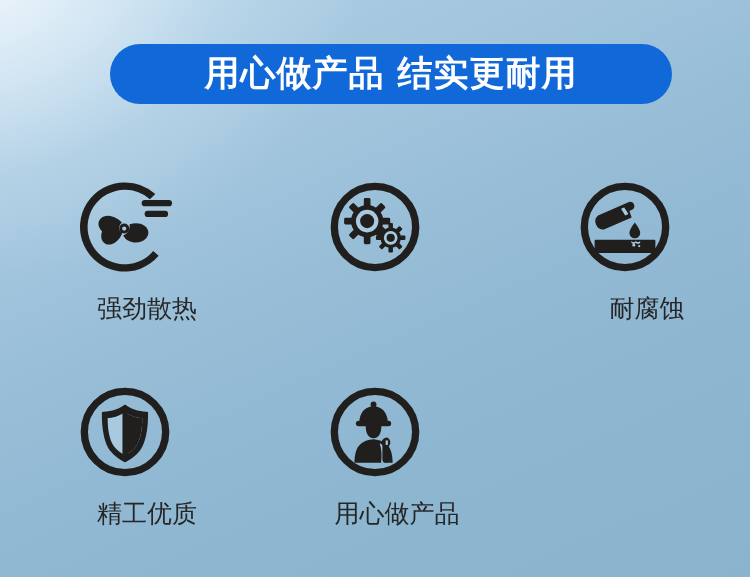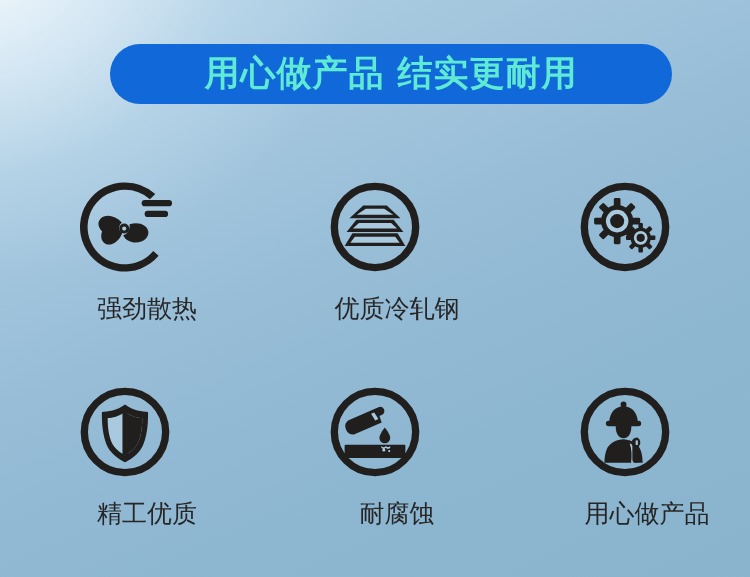--- a/index.html
+++ b/index.html
@@ -39,21 +39,21 @@
     width: 562px;
     height: 60px;
     border-radius: 30px;
     background: #1168d8;
     display: flex;
     align-items: center;
     justify-content: center;
     box-sizing: border-box;
   }
   #banner-text {
-    color: #5eead4;
+    color: #ffffff;
     font-size: 35px;
     font-weight: bold;
     letter-spacing: 1px;
     line-height: 1;
     white-space: nowrap;
     font-family: "DejaVu Sans", "Liberation Sans", sans-serif;
     transform: translateY(-1px);
   }
   
   #features {
@@ -134,39 +134,20 @@
             <circle cx="49.2" cy="51.6" r="2.1" fill="#a9cade"></circle>
 
             <rect x="67" y="22.5" width="31" height="6.4" rx="3.2"></rect>
             <rect x="70" y="33.5" width="24" height="6.4" rx="3.2"></rect>
           </g>
         </svg>
       </span>
       <span class="feature-label">强劲散热</span>
     </div>
 
-    <div class="feature">
-      <span class="feature-icon">
-        <svg viewBox="0 0 100 100" width="98" height="98">
-          <g fill="#211f1e">
-            <circle cx="50" cy="50" r="41.5" fill="none" stroke="#211f1e" stroke-width="7.5"></circle>
-
-            <path d="M38 28 H62 L76 41 H24 Z"></path>
-            <path d="M40.6 31.4 H59.4 L68.6 37.6 H31.4 Z" fill="#a9cade"></path>
-
-            <path d="M31 42.5 H69 L79 55 H21 Z"></path>
-            <path d="M33.6 46 H66.4 L72.6 51.5 H27.4 Z" fill="#a9cade"></path>
-
-            <path d="M27 56.5 H73 L81 69.5 H19 Z"></path>
-            <path d="M29.4 60 H70.6 L75.2 66 H24.8 Z" fill="#a9cade"></path>
-          </g>
-        </svg>
-      </span>
-      <span class="feature-label">优质冷轧钢</span>
-    </div>
 
     <div class="feature">
       <span class="feature-icon">
         <svg viewBox="0 0 100 100" width="98" height="98">
           <g fill="#211f1e">
             <circle cx="50" cy="50" r="41.5" fill="none" stroke="#211f1e" stroke-width="7.5"></circle>
 
             <g transform="translate(42,44)">
               <g>
                 <rect x="-3.4" y="-23.5" width="6.8" height="9" rx="1.4"></rect>
@@ -202,20 +183,52 @@
         </svg>
       </span>
     </div>
 
     <div class="feature">
       <span class="feature-icon">
         <svg viewBox="0 0 100 100" width="98" height="98">
           <g fill="#211f1e">
             <circle cx="50" cy="50" r="41.5" fill="none" stroke="#211f1e" stroke-width="7.5"></circle>
 
+            <path d="M22.5 38.2
+                     L53.5 24.8
+                     A4.2 4.2 0 0 1 57.2 32.4
+                     L54.5 33.6
+                     L56.8 40.4
+                     L28.5 52.5
+                     A8.2 8.2 0 0 1 22.5 38.2 Z"></path>
+
+            <path d="M49.2 30 L53.5 36.8 L50.2 38.2 L46 31.5 Z" fill="#a9cade"></path>
+
+            <path d="M60 45.5
+                     C60 45.5 65.5 52.5 65.5 56
+                     A5.5 5.5 0 0 1 54.5 56
+                     C54.5 52.5 60 45.5 60 45.5 Z"></path>
+
+            <rect x="19" y="63" width="62" height="13.5" rx="1"></rect>
+
+            <path d="M56.5 64.2 q2.4 2.6 4.6 0 q2.1 2.4 4.4 0 l0 1.8 q-2.3 2.4-4.4 0 q-2.2 2.6-4.6 0 Z" fill="#a9cade"></path>
+            <circle cx="59" cy="68.5" r="1.5" fill="#a9cade"></circle>
+            <circle cx="64.5" cy="69.5" r="1.1" fill="#a9cade"></circle>
+          </g>
+        </svg>
+      </span>
+      <span class="feature-label">耐腐蚀</span>
+    </div>
+
+    <div class="feature">
+      <span class="feature-icon">
+        <svg viewBox="0 0 100 100" width="98" height="98">
+          <g fill="#211f1e">
+            <circle cx="50" cy="50" r="41.5" fill="none" stroke="#211f1e" stroke-width="7.5"></circle>
+
             <path d="M50 22
                      C42 28 32 29.5 26.5 29.5
                      C26.5 29.5 25 58 36 70.5
                      C42 77.4 50 81 50 81
                      C50 81 58 77.4 64 70.5
                      C75 58 73.5 29.5 73.5 29.5
                      C68 29.5 58 28 50 22 Z"></path>
 
             <path d="M50 29.5
                      C44 34 37 35.6 32.4 35.8
@@ -236,52 +249,20 @@
       </span>
       <span class="feature-label">精工优质</span>
     </div>
 
     <div class="feature">
       <span class="feature-icon">
         <svg viewBox="0 0 100 100" width="98" height="98">
           <g fill="#211f1e">
             <circle cx="50" cy="50" r="41.5" fill="none" stroke="#211f1e" stroke-width="7.5"></circle>
 
-            <path d="M22.5 38.2
-                     L53.5 24.8
-                     A4.2 4.2 0 0 1 57.2 32.4
-                     L54.5 33.6
-                     L56.8 40.4
-                     L28.5 52.5
-                     A8.2 8.2 0 0 1 22.5 38.2 Z"></path>
-
-            <path d="M49.2 30 L53.5 36.8 L50.2 38.2 L46 31.5 Z" fill="#a9cade"></path>
-
-            <path d="M60 45.5
-                     C60 45.5 65.5 52.5 65.5 56
-                     A5.5 5.5 0 0 1 54.5 56
-                     C54.5 52.5 60 45.5 60 45.5 Z"></path>
-
-            <rect x="19" y="63" width="62" height="13.5" rx="1"></rect>
-
-            <path d="M56.5 64.2 q2.4 2.6 4.6 0 q2.1 2.4 4.4 0 l0 1.8 q-2.3 2.4-4.4 0 q-2.2 2.6-4.6 0 Z" fill="#a9cade"></path>
-            <circle cx="59" cy="68.5" r="1.5" fill="#a9cade"></circle>
-            <circle cx="64.5" cy="69.5" r="1.1" fill="#a9cade"></circle>
-          </g>
-        </svg>
-      </span>
-      <span class="feature-label">耐腐蚀</span>
-    </div>
-
-    <div class="feature">
-      <span class="feature-icon">
-        <svg viewBox="0 0 100 100" width="98" height="98">
-          <g fill="#211f1e">
-            <circle cx="50" cy="50" r="41.5" fill="none" stroke="#211f1e" stroke-width="7.5"></circle>
-
             <circle cx="48.5" cy="22" r="3"></circle>
 
             <path d="M34 40
                      C34 30 40.4 23.6 48.5 23.6
                      C56.6 23.6 63 30 63 40 Z"></path>
 
             <rect x="30.5" y="38.6" width="36" height="5.6" rx="2.8"></rect>
 
             <path d="M40.5 44 H56.5 C56.5 52.5 53 56.5 48.5 56.5 C44 56.5 40.5 52.5 40.5 44 Z"></path>
 

